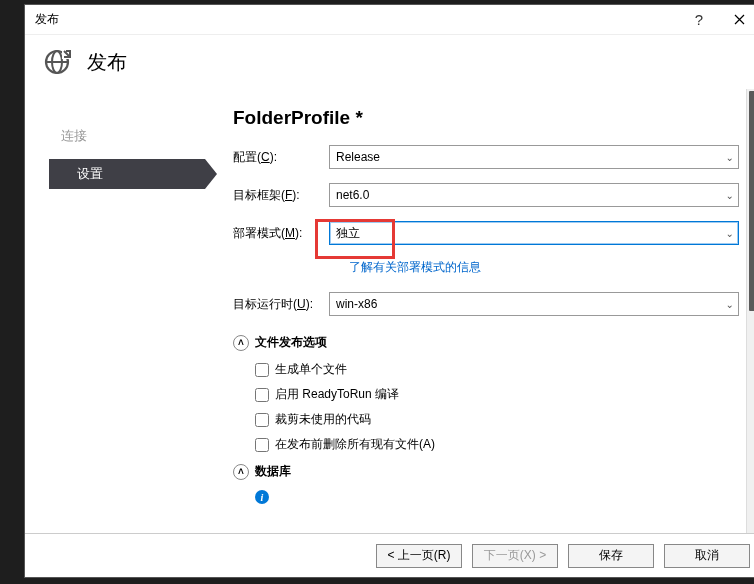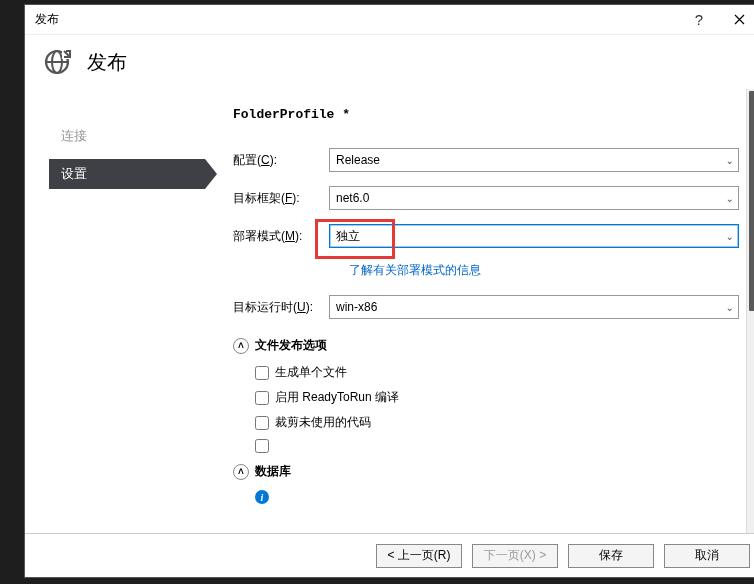--- a/index.html
+++ b/index.html
@@ -65,37 +65,37 @@
     font-size:13px;
   }
   .side-active-wrap { position:relative; height:30px; margin-top:6px; }
   .side-active {
     position:absolute; left:24px; top:0;
     width:156px; height:30px;
     background:#3f3f46;
     color:#fff;
     font-size:13px;
     display:flex; align-items:center;
-    padding-left:12px;
+    padding-left:28px;
   }
   .side-active-wrap::after {
     content:"";
     position:absolute;
     left:180px; top:0;
     border-top:15px solid transparent;
     border-bottom:15px solid transparent;
     border-left:12px solid #3f3f46;
   }
   .content {
     flex:1;
     position:relative;
     padding:18px 24px 0 28px;
   }
   .profile-title {
-    font-weight:700; font-size:13px; margin-bottom:26px;font-family:Liberation Mono, monospace;
+    font-weight:700; font-size:19px; margin-bottom:16px;
   }
   .formrow {
     display:flex;
     align-items:center;
     margin-bottom:14px;
   }
   .formrow label {
     width:96px;
     font-size:12px;
     color:#000;
@@ -266,20 +266,21 @@
         <label class="check-item">
             <input type="checkbox" style="">
             <span>启用 ReadyToRun 编译</span>
           </label>
         <label class="check-item">
             <input type="checkbox" style="">
             <span>裁剪未使用的代码</span>
           </label>
         <label class="check-item">
             <input type="checkbox" style="">
+            <span>在发布前删除所有现有文件(A)</span>
           </label>
       </div>
 
       <div class="section-head" style="margin-top:10px;">
         <span class="chev">˄</span>
         <span>数据库</span>
       </div>
       <div class="db-info">
         <span class="info-icon">i</span>
       </div>

